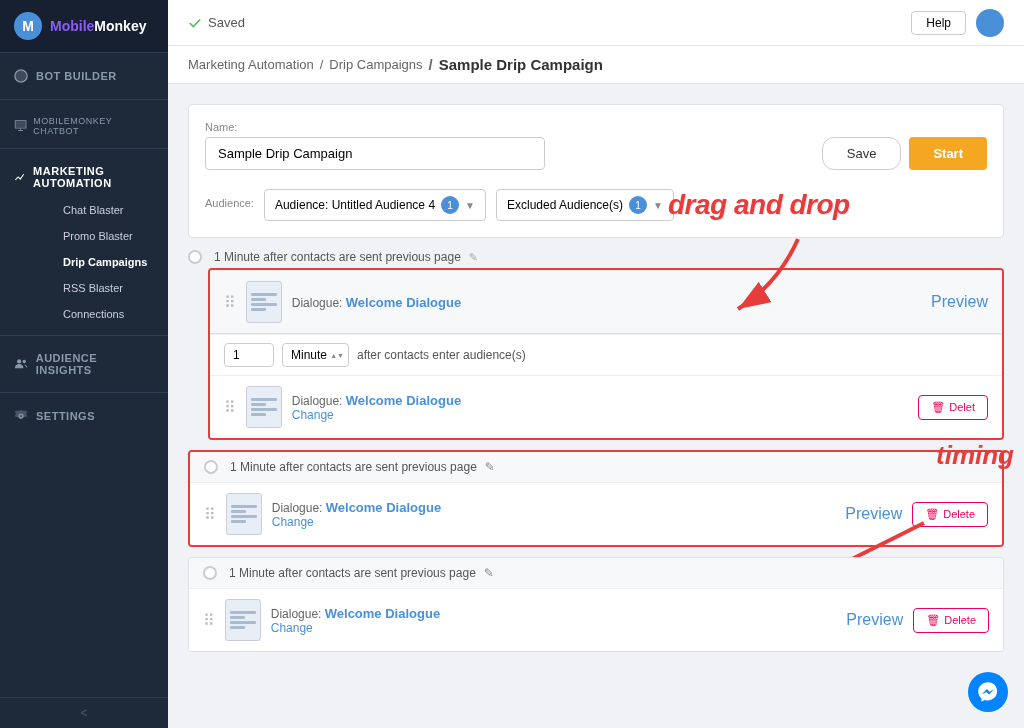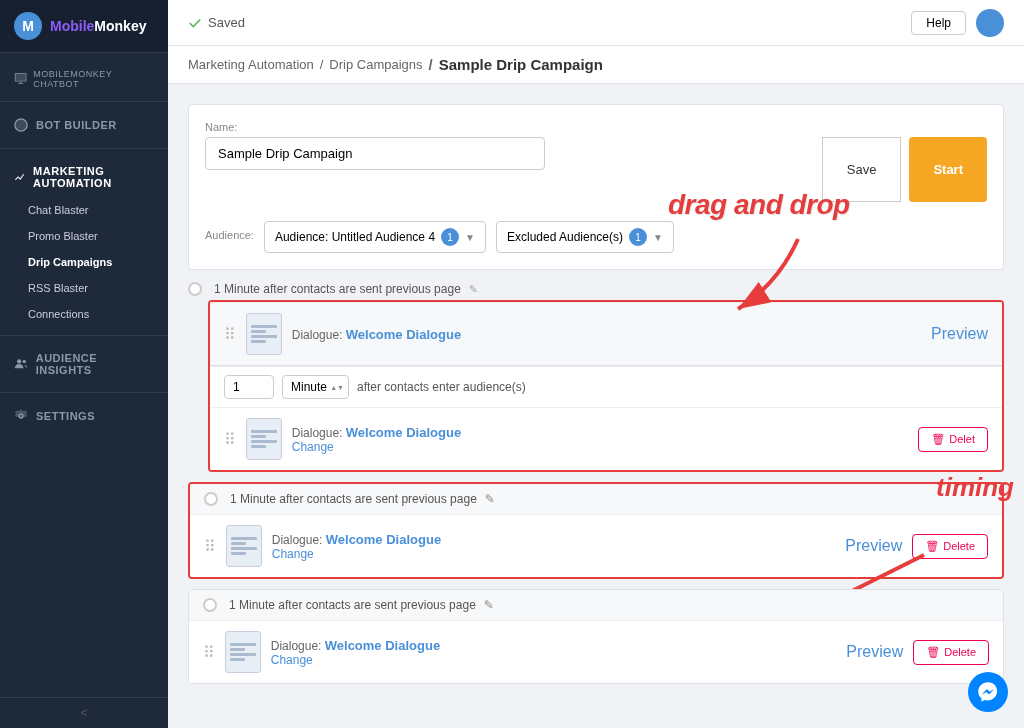--- a/index.html
+++ b/index.html
@@ -7,21 +7,21 @@
 
     
     .sidebar { width: 168px; background: #1e2a3a; color: #fff; display: flex; flex-direction: column; flex-shrink: 0; height: 100%; overflow-y: auto; }
     .sidebar-logo { display: flex; align-items: center; gap: 8px; padding: 12px 14px; background: #162030; }
     .sidebar-logo .logo-icon { width: 28px; height: 28px; background: #4a90d9; border-radius: 50%; display: flex; align-items: center; justify-content: center; font-size: 14px; color: #fff; font-weight: bold; }
     .sidebar-logo .logo-text { font-size: 14px; font-weight: 600; color: #fff; }
     .sidebar-logo .logo-text span { color: #8b5cf6; }
     .sidebar-section { padding: 8px 0; border-top: 1px solid #2d3e52; }
     .sidebar-header { font-size: 9px; color: #8899aa; padding: 8px 14px 4px; letter-spacing: 0.5px; display: flex; align-items: center; gap: 6px; cursor: pointer; }
     .sidebar-header svg { width: 14px; height: 14px; }
-    .sidebar-item { font-size: 11px; color: #aabccc; padding: 7px 14px 7px 20px; cursor: pointer; display: flex; align-items: center; gap: 6px; }
+    .sidebar-item { font-size: 11px; color: #aabccc; padding: 7px 14px 7px 20px; cursor: pointer; display: flex; align-items: center; gap: 6px; margin-left: 35px; }
     .sidebar-item.sub { padding-left: 28px; font-size: 11px; color: #ccd; }
     .sidebar-item.sub-active { color: #fff; font-weight: 700; }
     .sidebar-main-item { font-size: 11px; color: #8899aa; padding: 8px 14px; cursor: pointer; display: flex; align-items: center; gap: 8px; letter-spacing: 0.5px; text-transform: uppercase; font-weight: 600; }
     .sidebar-main-item svg { width: 14px; height: 14px; }
     .sidebar-collapse { display: flex; justify-content: center; padding: 8px; margin-top: auto; border-top: 1px solid #2d3e52; }
 
     
     .main { flex: 1; display: flex; flex-direction: column; overflow: hidden; }
 
     
@@ -38,21 +38,21 @@
 
     
     .content { flex: 1; overflow-y: auto; padding: 20px; background: #f0f2f5; }
 
     
     .campaign-header { background: #fff; border: 1px solid #dde1e8; border-radius: 4px; padding: 16px; margin-bottom: 12px; }
     .field-label { font-size: 11px; color: #888; margin-bottom: 4px; }
     .name-row { display: flex; align-items: flex-start; justify-content: space-between; gap: 12px; }
     .name-input { border: 1px solid #ccc; border-radius: 4px; padding: 8px 12px; font-size: 13px; width: 340px; }
     .header-btns { display: flex; gap: 8px; margin-top: 16px; }
-    .btn-save { border: 1px solid #ccc; background: #fff; padding: 24px 24px; border-radius: 0; font-size: 13px; cursor: pointer; color: #333; }
+    .btn-save { border: 1px solid #ccc; background: #fff; padding: 8px 24px; border-radius: 12px; font-size: 13px; cursor: pointer; color: #333; }
     .btn-start { background: #f5a623; border: none; padding: 8px 24px; border-radius: 4px; font-size: 13px; cursor: pointer; color: #fff; font-weight: 600; }
     .audience-row { display: flex; align-items: center; gap: 10px; margin-top: 19px; }
     .audience-select { border: 1px solid #ccc; border-radius: 4px; padding: 6px 10px; font-size: 12px; background: #fff; display: flex; align-items: center; gap: 6px; cursor: pointer; }
     .audience-select .badge { background: #4a90d9; color: #fff; border-radius: 50%; width: 18px; height: 18px; font-size: 10px; display: flex; align-items: center; justify-content: center; }
     .audience-select .chevron { color: #888; font-size: 10px; }
 
     
     .annotation-drag { position: absolute; font-size: 28px; font-weight: 900; color: #e63c3c; font-style: italic; letter-spacing: -0.5px; pointer-events: none; z-index: 10; top: 85px; left: 480px; text-shadow: 1px 1px 0 rgba(0,0,0,0.1); }
     .arrow-drag { position: absolute; z-index: 10; top: 130px; left: 530px; pointer-events: none; }
 
@@ -95,39 +95,39 @@
 
 <div class="sidebar">
   <div class="sidebar-logo">
     <div class="logo-icon">M</div>
     <div class="logo-text">
       <span>Mobile</span>Monkey
     </div>
   </div>
 
   <div class="sidebar-section">
+    <div class="sidebar-main-item">
+      <svg viewBox="0 0 16 16" fill="currentColor">
+          <circle cx="8" cy="8" r="7" opacity="0.3"></circle>
+          <circle cx="8" cy="8" r="7" fill="none" stroke="currentColor" stroke-width="1.5"></circle>
+          <path d="M5 8h6M8 5v6"></path>
+        </svg>
+      <span>BOT BUILDER</span>
+    </div>
+  </div>
+
+  <div class="sidebar-section">
     <div class="sidebar-header">
       <svg viewBox="0 0 16 16" fill="currentColor">
           <path d="M2 2h12v8H2z" opacity="0.3"></path>
           <path d="M1 1v10h14V1H1zm13 9H2V2h12v8z"></path>
           <path d="M5 13h6v1H5z"></path>
           <path d="M7.5 11h1v2h-1z"></path>
         </svg>
       <span>MOBILEMONKEY CHATBOT</span>
-    </div>
-  </div>
-
-  <div class="sidebar-section">
-    <div class="sidebar-main-item">
-      <svg viewBox="0 0 16 16" fill="currentColor">
-          <circle cx="8" cy="8" r="7" opacity="0.3"></circle>
-          <circle cx="8" cy="8" r="7" fill="none" stroke="currentColor" stroke-width="1.5"></circle>
-          <path d="M5 8h6M8 5v6"></path>
-        </svg>
-      <span>BOT BUILDER</span>
     </div>
   </div>
 
   <div class="sidebar-section">
     <div class="sidebar-main-item" style="color:#fff">
       <svg viewBox="0 0 16 16" fill="currentColor">
           <path d="M2 12l4-4 3 3 5-7" fill="none" stroke="currentColor" stroke-width="1.5"></path>
         </svg>
       <span>MARKETING AUTOMATION</span>
     </div>

